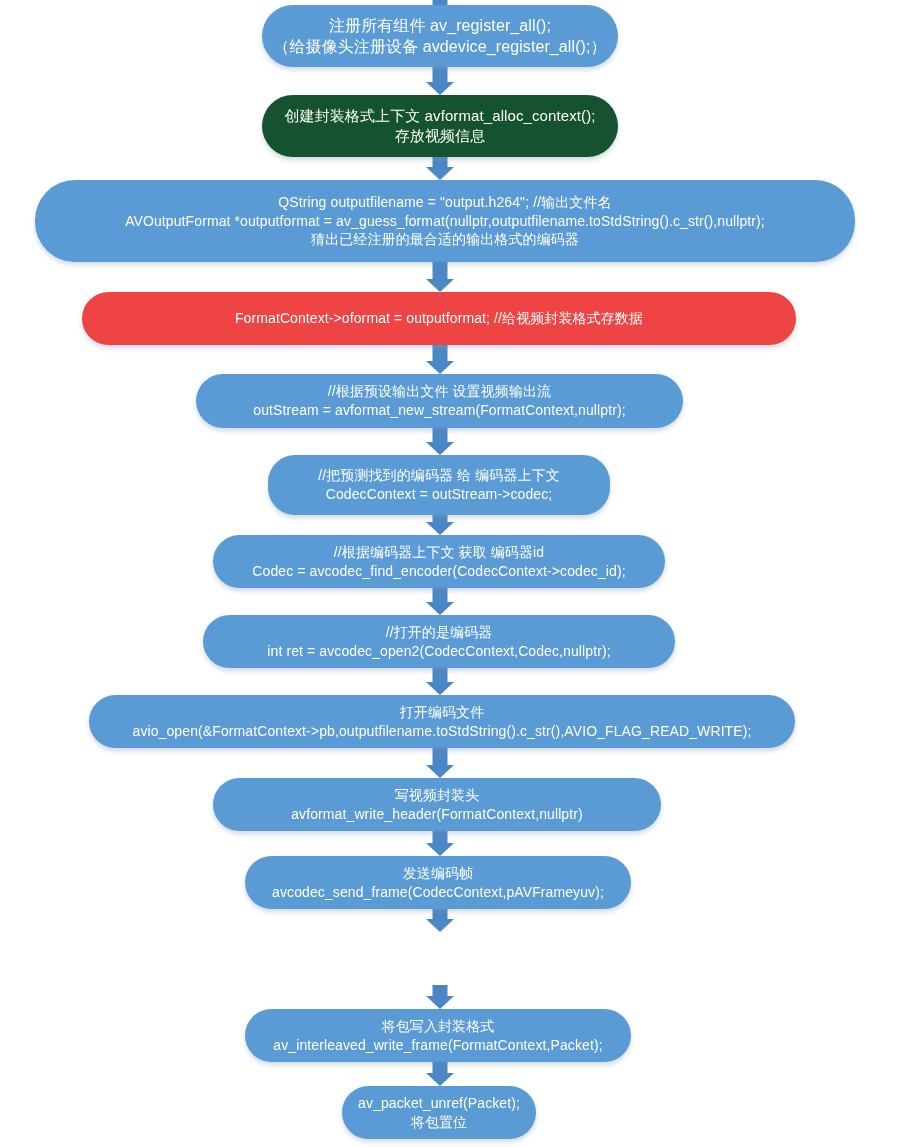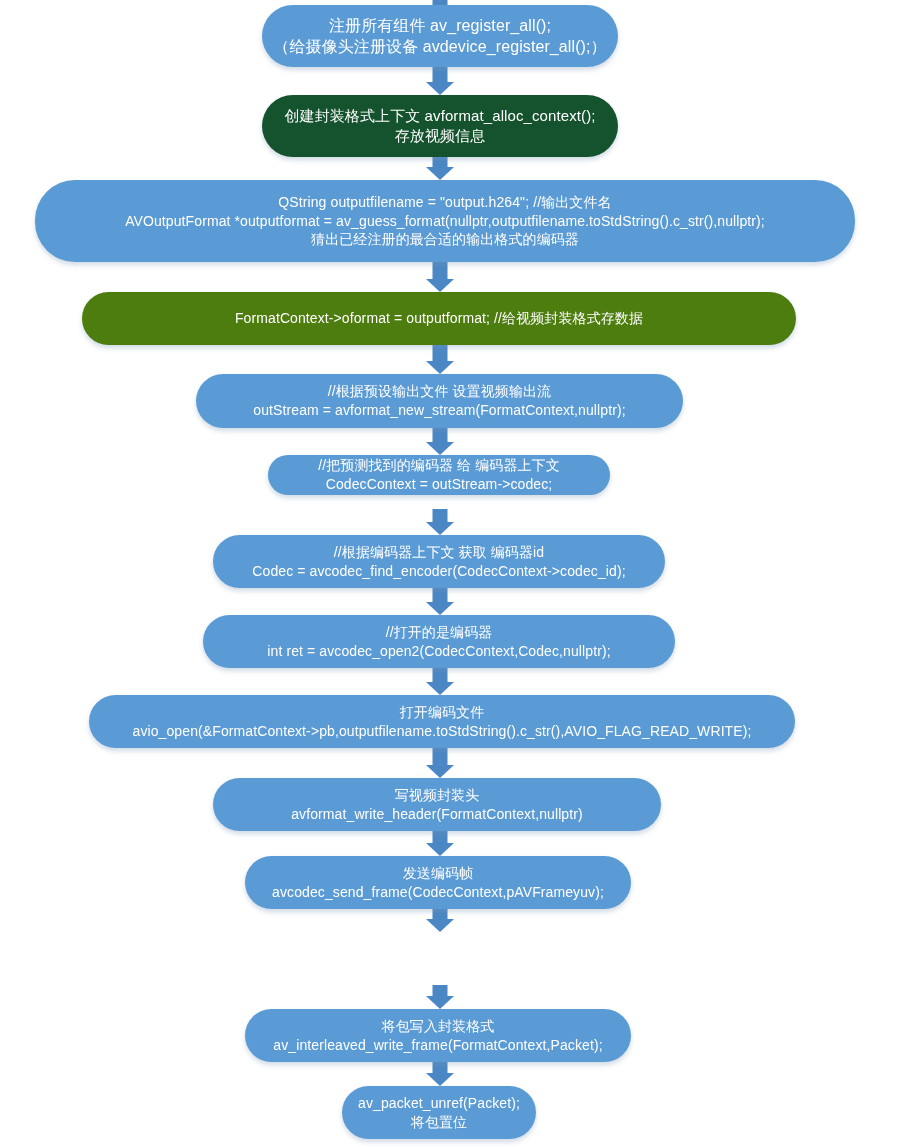--- a/index.html
+++ b/index.html
@@ -129,28 +129,28 @@
     </div>
     <div class="node" style="left: 262px; top: 95px; width: 356px; height: 62px; background: #14532d; color: rgb(255, 255, 255); font-size: 15px; border-radius: 31px;">
       <span class="line">创建封装格式上下文 avformat_alloc_context();</span>
       <span class="line">存放视频信息</span>
     </div>
     <div class="node" style="left: 35px; top: 180px; width: 820px; height: 82px; background: rgb(91, 155, 213); color: rgb(255, 255, 255); font-size: 14px; border-radius: 40px;">
       <span class="line">QString outputfilename = "output.h264"; //输出文件名</span>
       <span class="line">AVOutputFormat *outputformat = av_guess_format(nullptr,outputfilename.toStdString().c_str(),nullptr);</span>
       <span class="line">猜出已经注册的最合适的输出格式的编码器</span>
     </div>
-    <div class="node" style="left: 82px; top: 292px; width: 714px; height: 53px; background: #4d7c0f; color: rgb(255, 255, 255); font-size: 14px; border-radius: 26.5px;">
+    <div class="node" style="left: 82px; top: 292px; width: 714px; height: 53px; background: #ef4444; color: rgb(255, 255, 255); font-size: 14px; border-radius: 26.5px;">
       <span class="line">FormatContext-&gt;oformat = outputformat; //给视频封装格式存数据</span>
     </div>
     <div class="node" style="left: 196px; top: 374px; width: 487px; height: 54px; background: rgb(91, 155, 213); color: rgb(255, 255, 255); font-size: 14px; border-radius: 27px;">
       <span class="line">//根据预设输出文件 设置视频输出流</span>
       <span class="line">outStream = avformat_new_stream(FormatContext,nullptr);</span>
     </div>
-    <div class="node" style="left: 268px; top: 455px; width: 342px; height: 40px; background: rgb(91, 155, 213); color: rgb(255, 255, 255); font-size: 14px; border-radius: 27px;">
+    <div class="node" style="left: 268px; top: 455px; width: 342px; height: 60px; background: rgb(91, 155, 213); color: rgb(255, 255, 255); font-size: 14px; border-radius: 27px;">
       <span class="line">//把预测找到的编码器 给 编码器上下文</span>
       <span class="line">CodecContext = outStream-&gt;codec;</span>
     </div>
     <div class="node" style="left: 213px; top: 535px; width: 452px; height: 53px; background: rgb(91, 155, 213); color: rgb(255, 255, 255); font-size: 14px; border-radius: 26.5px;">
       <span class="line">//根据编码器上下文 获取 编码器id</span>
       <span class="line">Codec = avcodec_find_encoder(CodecContext-&gt;codec_id);</span>
     </div>
     <div class="node" style="left: 203px; top: 615px; width: 472px; height: 53px; background: rgb(91, 155, 213); color: rgb(255, 255, 255); font-size: 14px; border-radius: 26.5px;">
       <span class="line">//打开的是编码器</span>
       <span class="line">int ret = avcodec_open2(CodecContext,Codec,nullptr);</span>

